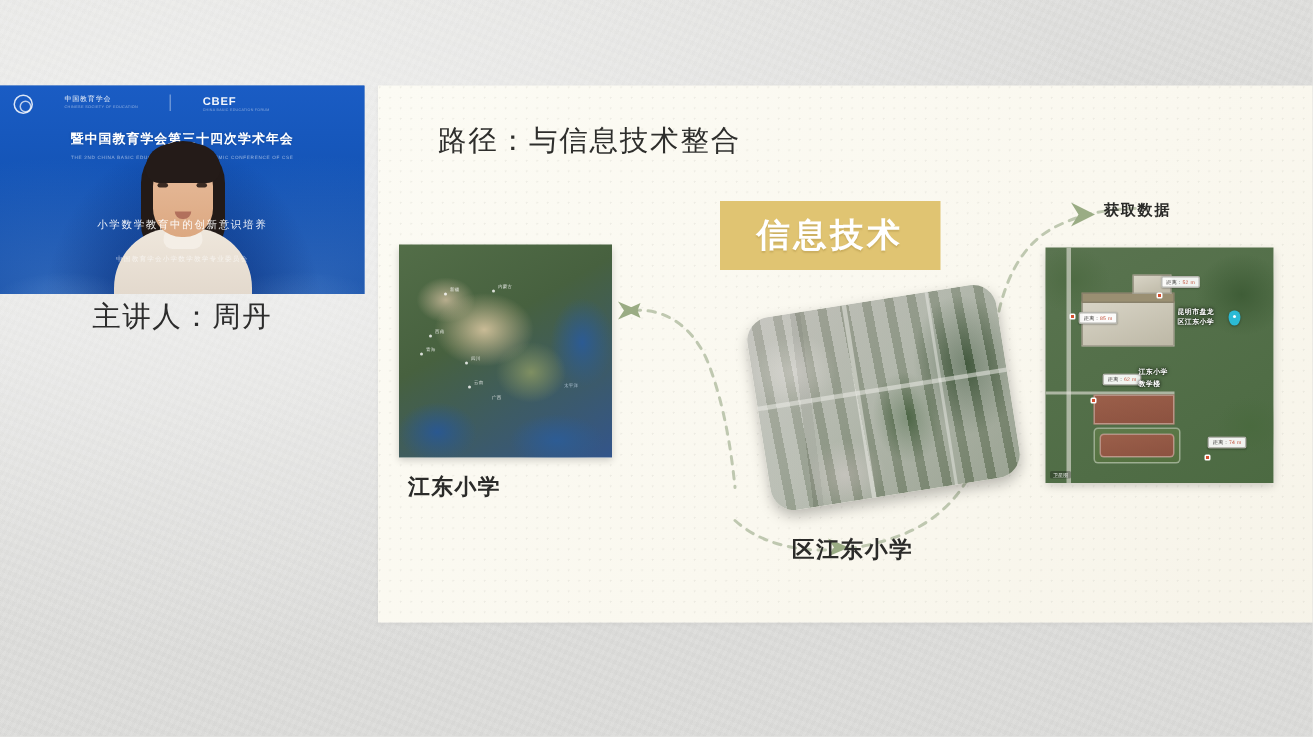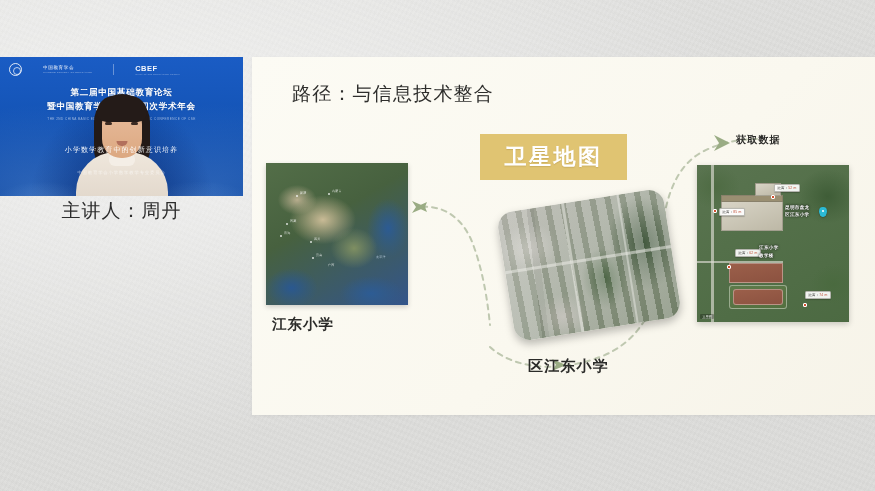--- a/index.html
+++ b/index.html
@@ -50,21 +50,21 @@
     position: absolute;
     left: 0; right: 0; bottom: 0; height: 52px;
     background:
       radial-gradient(ellipse 70px 28px at 18% 110%, rgba(150,195,245,0.22), rgba(150,195,245,0) 70%),
       radial-gradient(ellipse 80px 30px at 82% 112%, rgba(150,195,245,0.20), rgba(150,195,245,0) 70%);
   }
   
   #video-logo-row {
     position: absolute;
     left: 9px; top: 6px;
-    display: flex; align-items: center; gap: 21px;
+    display: flex; gap: 21px;
   }
   .logo-emblem {
     width: 13px; height: 13px; border-radius: 50%;
     border: 1.1px solid rgba(255,255,255,0.85);
     position: relative; flex: none;
   }
   .logo-emblem::before {
     content: ""; position: absolute; left: 2.6px; top: 2.6px;
     width: 6.5px; height: 6.5px; border-radius: 50%;
     border: 1px solid rgba(255,255,255,0.7);
@@ -341,21 +341,20 @@
       <div class="logo-cn-sub">CHINESE SOCIETY OF EDUCATION</div>
     </div>
     <div class="logo-sep"></div>
     <div>
       <div class="logo-cbef">CBEF</div>
       <div class="logo-cbef-sub">CHINA BASIC EDUCATION FORUM</div>
     </div>
   </div>
 
   <div id="video-headline">
-    <div class="l1">第二届中国基础教育论坛</div>
     <div class="l2">暨中国教育学会第三十四次学术年会</div>
     <div class="l3">THE 2ND CHINA BASIC EDUCATION FORUM &amp; ACADEMIC CONFERENCE OF CSE</div>
   </div>
 
   <div id="presenter">
     <div class="p-hair-back"></div>
     <div class="p-neck"></div>
     <div class="p-body"></div>
     <div class="p-collar"></div>
     <div class="p-face"></div>
@@ -382,21 +381,21 @@
     <polygon points="160,144 174,150 160,156 164,150" fill="#9aac84"></polygon>
 
     <path d="M 238 290 C 262 312 306 316 348 300 C 390 284 404 248 408 214" fill="none" stroke="#bfc8b0" stroke-width="2" stroke-dasharray="5 5" stroke-linecap="round"></path>
     <polygon points="300,302 314,308 300,314 304,308" fill="#9aac84"></polygon>
 
     <path d="M 408 200 C 410 150 420 110 452 94 C 472 84 492 82 506 82" fill="none" stroke="#bfc8b0" stroke-width="2" stroke-dasharray="5 5" stroke-linecap="round"></path>
     <polygon points="462,78 478,86 462,94 467,86" fill="#9aac84"></polygon>
   </svg>
 
   <div id="tech-box">
-    <span>卫星地图</span>
+    <span>信息技术</span>
   </div>
 
   <div id="sat-map">
     <div class="pin" style="left:30px; top:32px;"></div>
     <div class="lbl" style="left:34px; top:28px;">新疆</div>
     <div class="pin" style="left:62px; top:30px;"></div>
     <div class="lbl" style="left:66px; top:26px;">内蒙古</div>
     <div class="pin" style="left:20px; top:60px;"></div>
     <div class="lbl" style="left:24px; top:56px;">西藏</div>
     <div class="pin" style="left:14px; top:72px;"></div>

